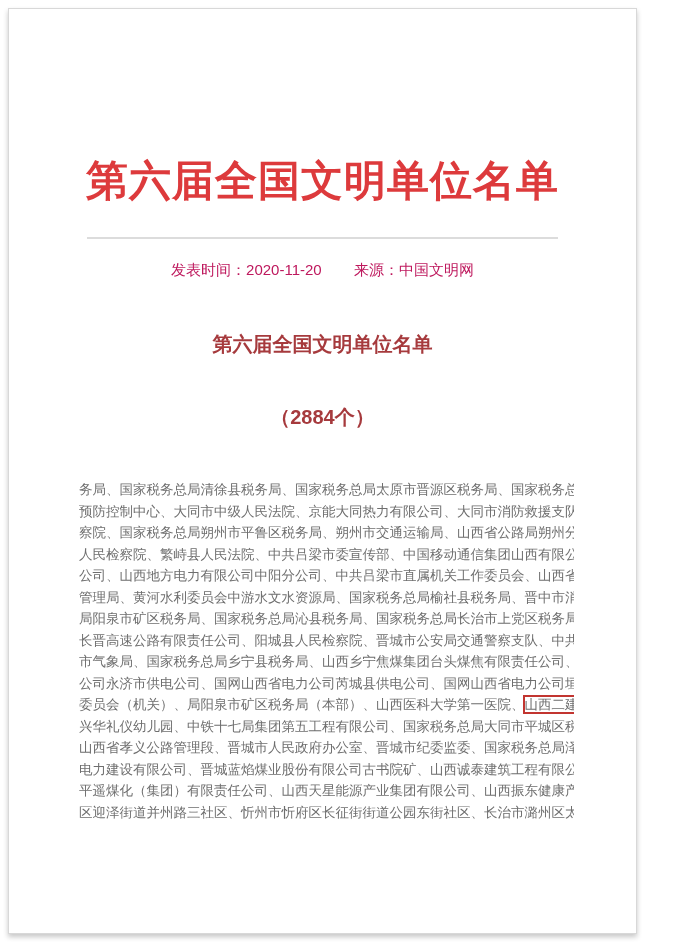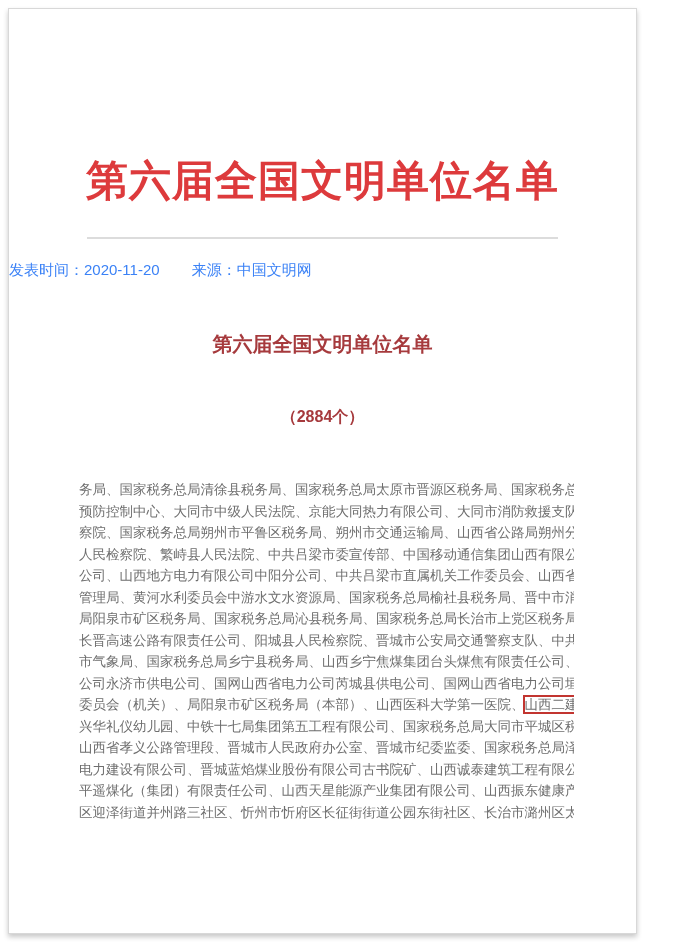--- a/index.html
+++ b/index.html
@@ -26,38 +26,39 @@
     color: #dd3a3c;
     letter-spacing: 1px;
   }
   .divider {
     margin: 30px 78px 0;
     height: 2px;
     background: #dcdcdc;
   }
   .meta {
     margin-top: 22px;
+    text-align: center;
     font-size: 15px;
     line-height: 18px;
-    color: #3b82f6;
+    color: #be185d;
   }
   .meta span { display: inline-block; }
   .meta .src { margin-left: 28px; }
   .subtitle {
     margin-top: 52px;
     text-align: center;
     font-size: 20px;
     line-height: 26px;
     font-weight: bold;
     color: #a63a3d;
   }
   .count {
     margin-top: 47px;
     text-align: center;
-    font-size: 16px;
+    font-size: 20px;
     line-height: 26px;
     font-weight: bold;
     color: #a63a3d;
   }
   .body-text {
     margin-top: 49px;
     padding: 0 62px 0 70px;
     font-size: 13.5px;
     color: #6e6e6e;
   }

